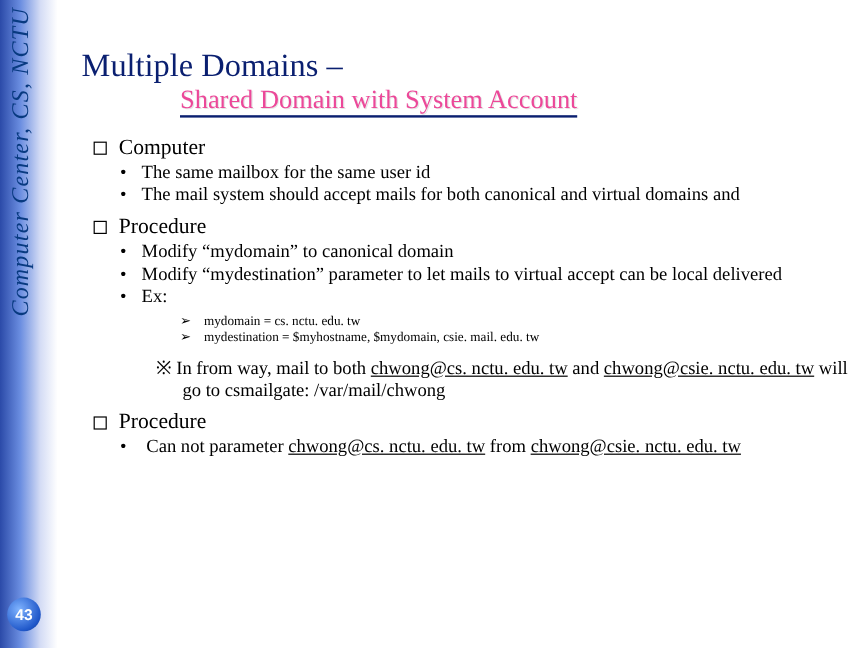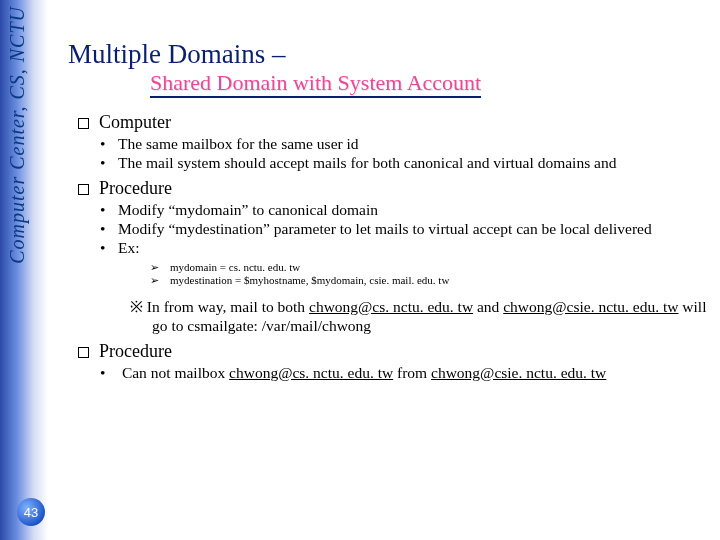--- a/index.html
+++ b/index.html
@@ -28,32 +28,33 @@
     transform: rotate(180deg);
     color: #083a80;
     font-family: Georgia, "Times New Roman", serif;
     font-style: italic;
     font-size: 20px;
     letter-spacing: 1px;
     white-space: nowrap;
   }
   .page-number {
     position: absolute;
-    left: 17px;
+    left: 6px;
     bottom: 14px;
     width: 28px;
     height: 28px;
     border-radius: 50%;
     background: radial-gradient(circle at 35% 35%, #7fb3ff 0%, #1f57c9 70%, #0a2f80 100%);
     color: #fff;
     font-size: 13px;
     display: flex;
     align-items: center;
     justify-content: center;
     font-family: Arial, sans-serif;
+    font-weight: bold;
   }
   .content {
     position: absolute;
     left: 60px;
     top: 0;
     right: 6px;
     padding-top: 6px;
     margin-top: 33px;
   }
   .title {
@@ -154,16 +155,16 @@
 
   <div class="note">
     <span>※ In from way, mail to both </span><span class="u">chwong@cs. nctu. edu. tw</span><span> and </span><span class="u">chwong@csie. nctu. edu. tw</span><span> will go to csmailgate: /var/mail/chwong</span>
   </div>
 
   <div class="section-head">
     <span class="box-bullet"></span><span>Procedure</span>
   </div>
   <ul class="dot-list">
     <li>
-      <span>Can not mailbox </span><span class="u">chwong@cs. nctu. edu. tw</span><span> from </span><span class="u">chwong@csie. nctu. edu. tw</span>
+      <span>Can not parameter </span><span class="u">chwong@cs. nctu. edu. tw</span><span> from </span><span class="u">chwong@csie. nctu. edu. tw</span>
     </li>
   </ul>
 </div>
 
 </body></html>

